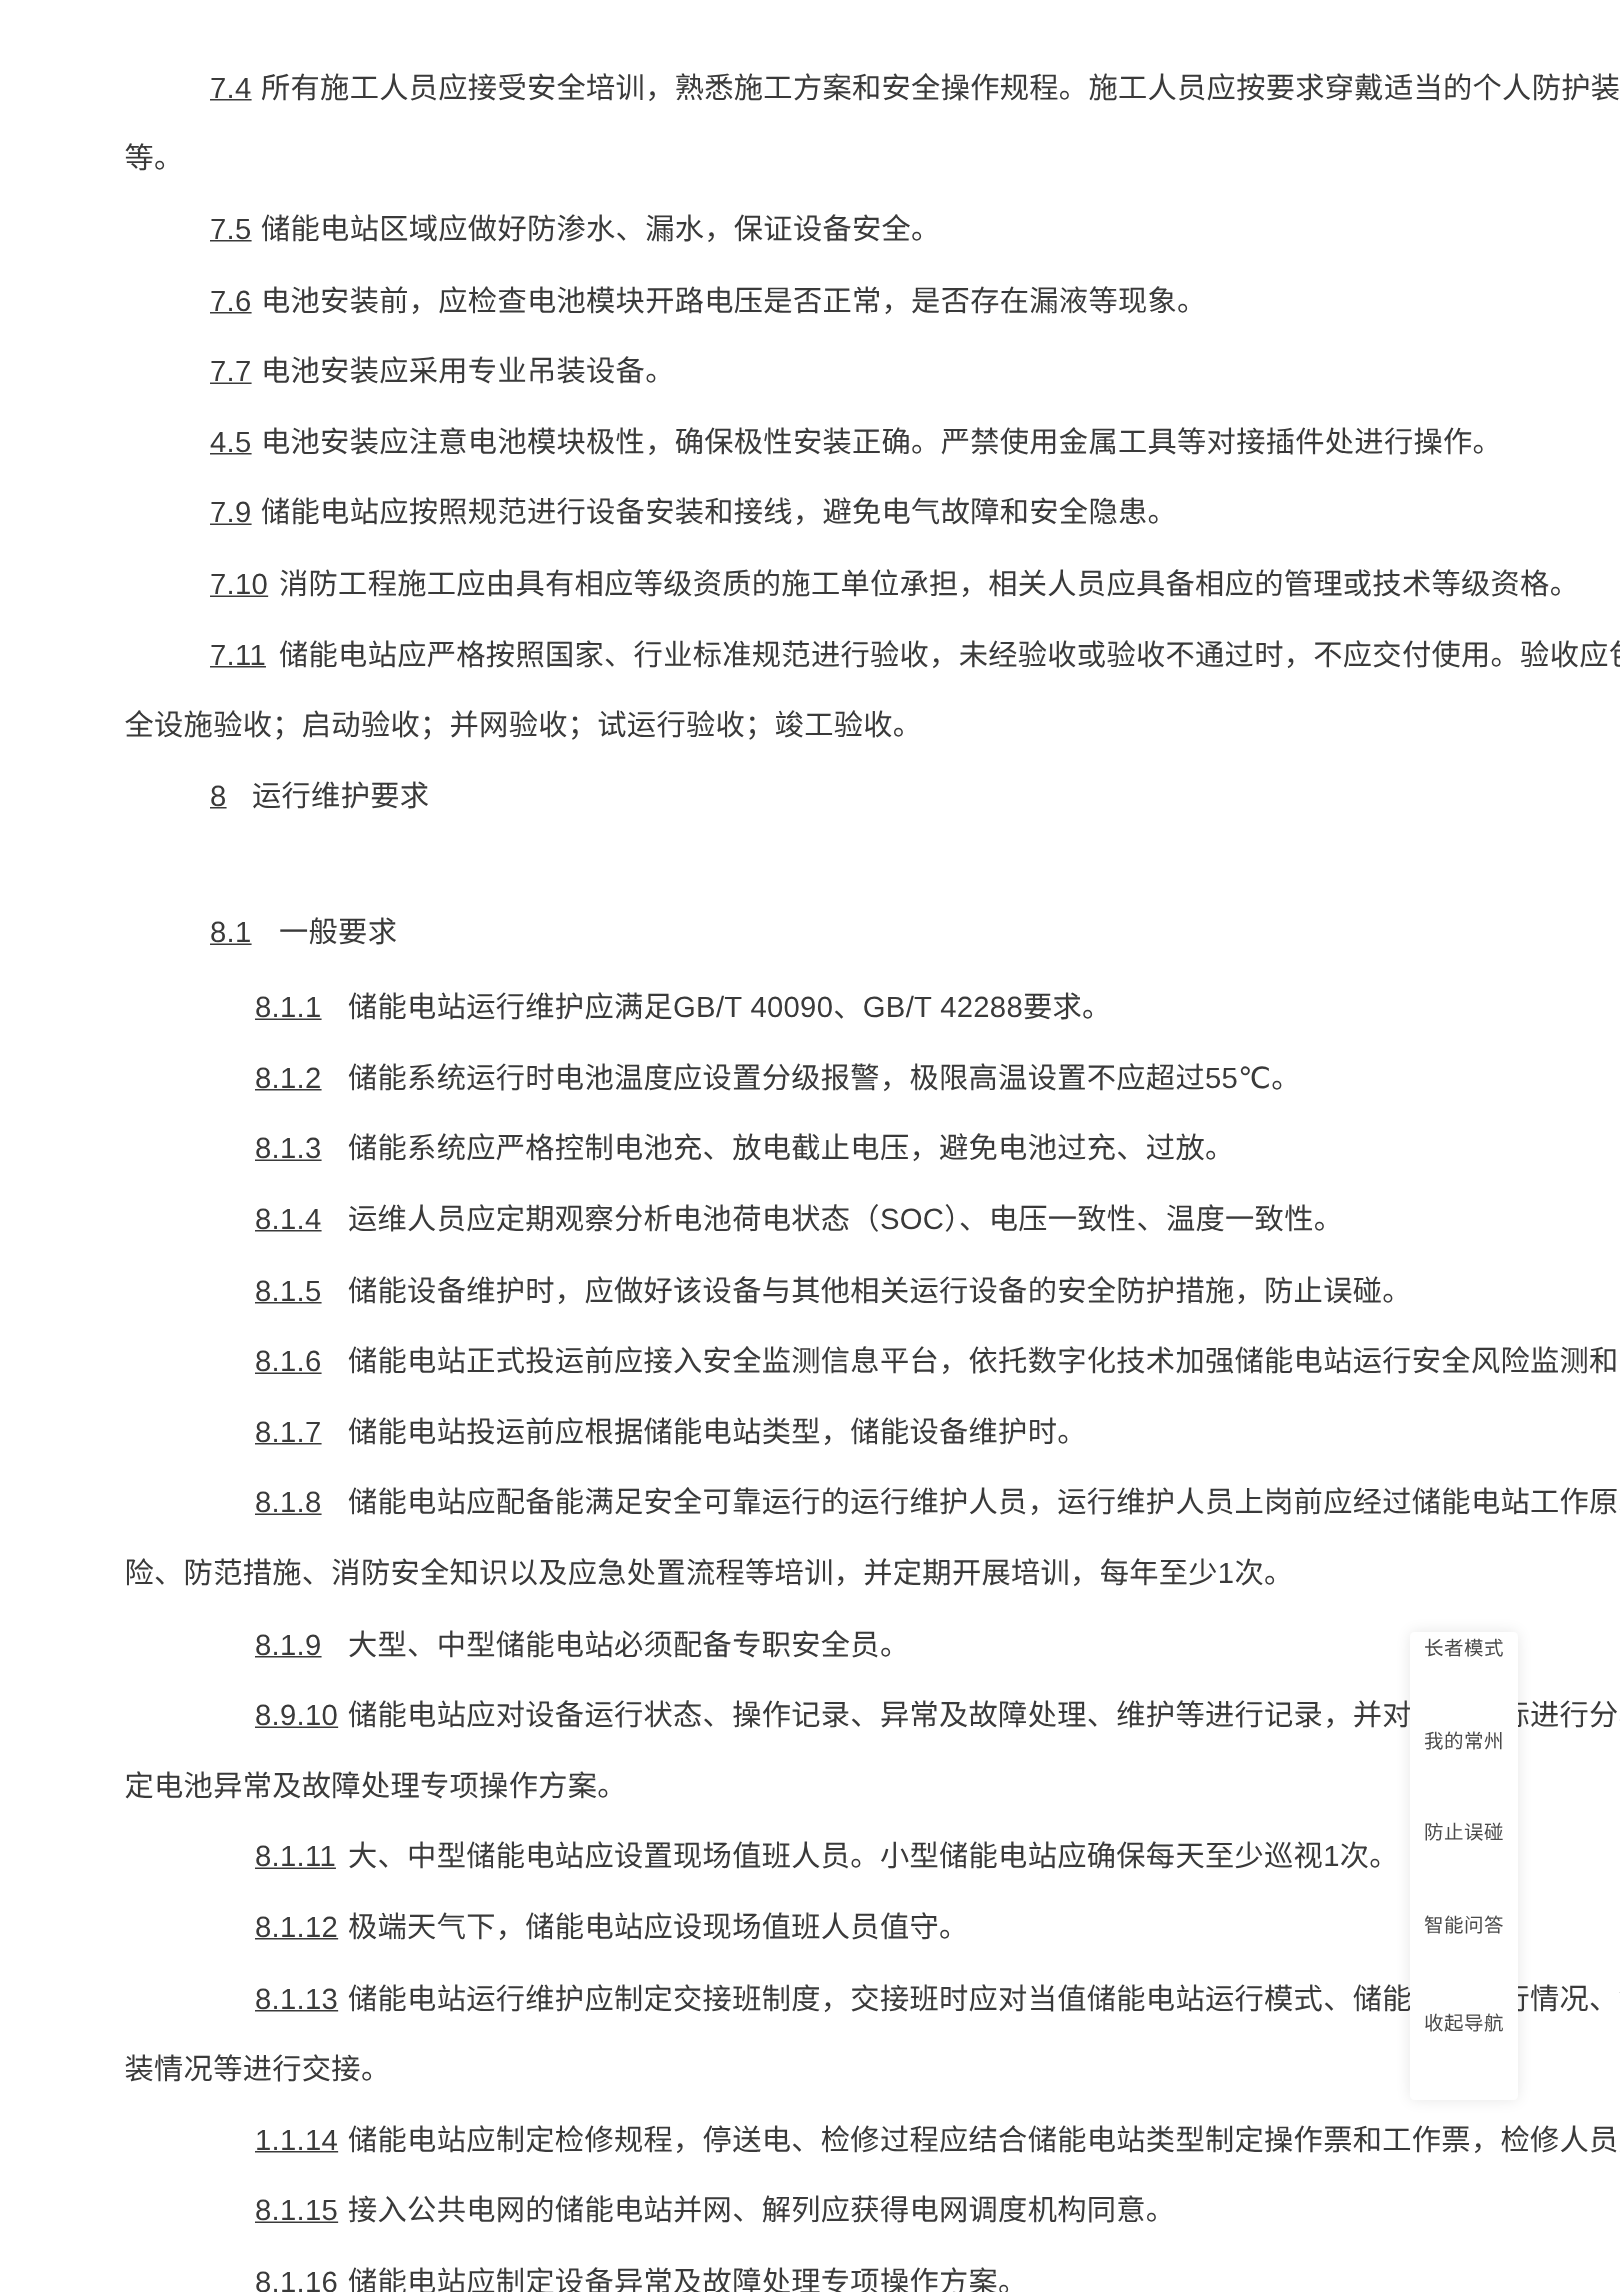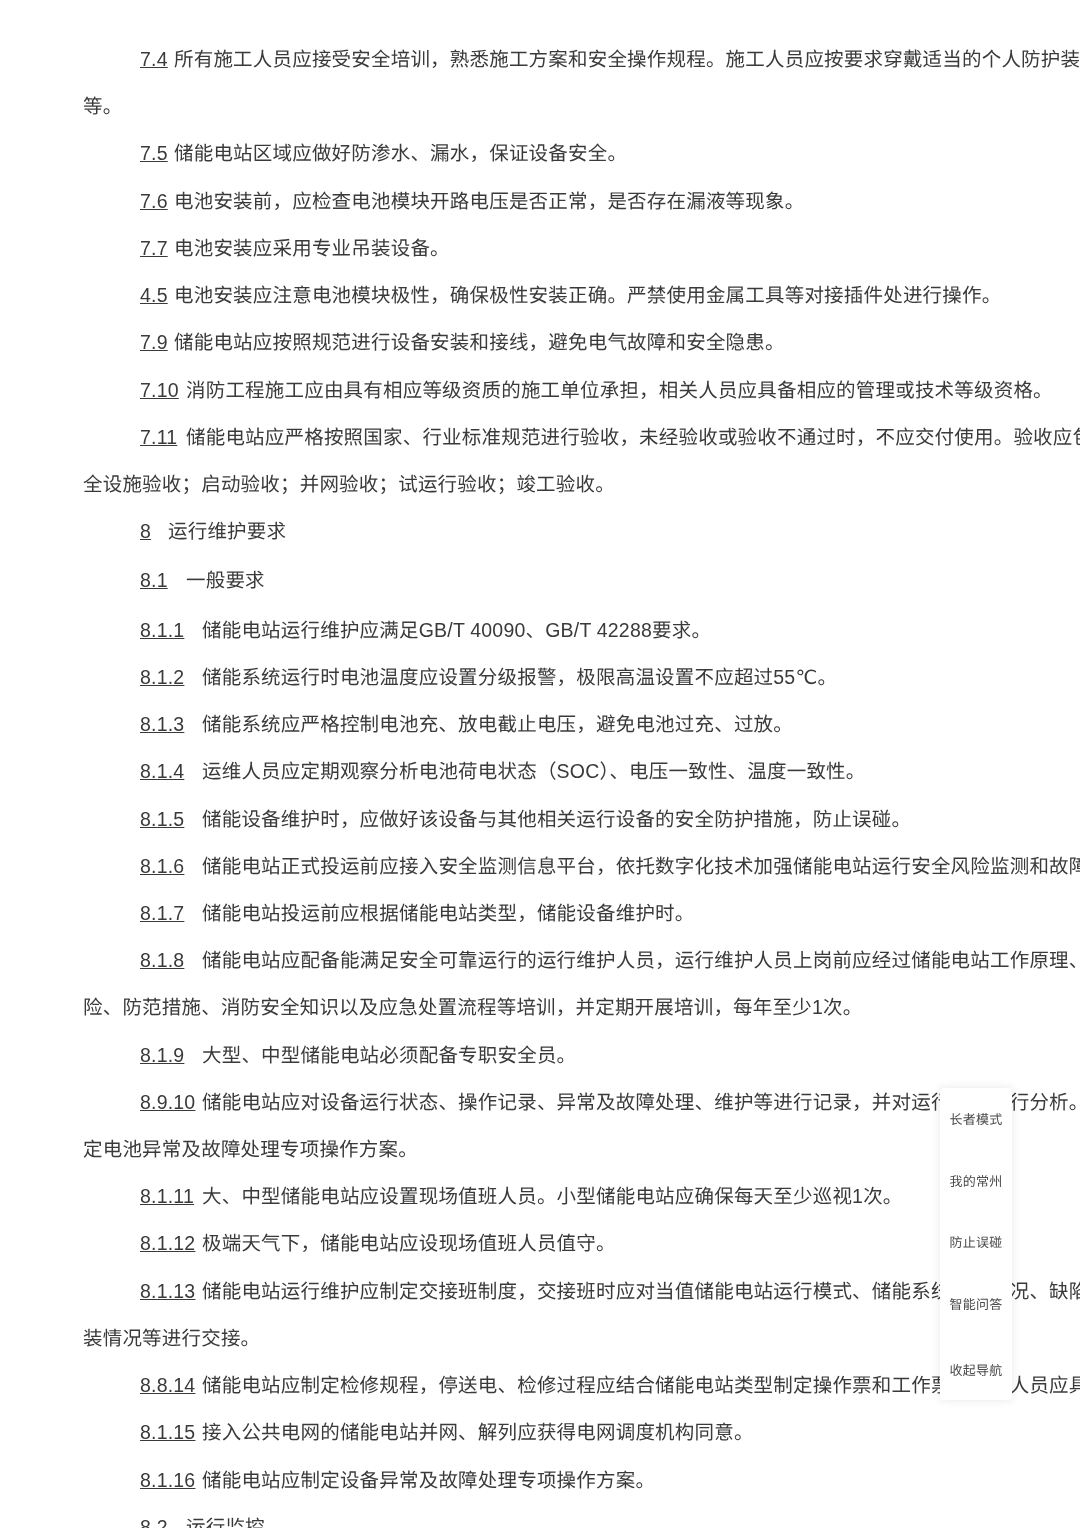--- a/index.html
+++ b/index.html
@@ -57,28 +57,29 @@
     margin-bottom: 17px;
   }
 
   .num {
     display: inline-block;
     min-width: 46px;
     text-decoration: underline;
   }
   .num.wide {
     min-width: 62px;
+    margin-left: 30px;
   }
   .num.narrow {
     min-width: 34px;
   }
 
   
   .heading-1 .num { min-width: 28px; }
-  .heading-2 .num { min-width: 46px; }
+  .heading-2 .num { min-width: 46px; margin-top: 42px; }
 
   .gap-after {
     margin-bottom: 19px;
   }
 
   
   #side-nav {
     position: absolute;
     left: 940px;
     top: 1088px;
@@ -90,21 +91,20 @@
     display: flex;
     flex-direction: column;
     align-items: center;
     justify-content: flex-start;
     z-index: 20;
   }
   .nav-item {
     width: 100%;
     height: 62px;
     display: flex;
-    align-items: center;
     justify-content: center;
     font-size: 13px;
     color: #4a4a4a;
     letter-spacing: 0.3px;
     cursor: pointer;
     white-space: nowrap;
   }
   .nav-item:last-child {
     margin-top: 4px;
   }
@@ -136,21 +136,21 @@
       <div class="para clause-line"><span class="num wide">8.1.7</span><span>储能电站投运前应根据储能电站类型，储能设备维护时。</span></div>
       <div class="para clause-line"><span class="num wide">8.1.8</span><span>储能电站应配备能满足安全可靠运行的运行维护人员，运行维护人员上岗前应经过储能电站工作原理、设备性能、常见故障</span></div>
       <div class="para cont-line"><span>险、防范措施、消防安全知识以及应急处置流程等培训，并定期开展培训，每年至少1次。</span></div>
       <div class="para clause-line"><span class="num wide">8.1.9</span><span>大型、中型储能电站必须配备专职安全员。</span></div>
       <div class="para clause-line"><span class="num wide">8.9.10</span><span>储能电站应对设备运行状态、操作记录、异常及故障处理、维护等进行记录，并对运行指标进行分析。锂离子/钠离子电池</span></div>
       <div class="para cont-line"><span>定电池异常及故障处理专项操作方案。</span></div>
       <div class="para clause-line"><span class="num wide">8.1.11</span><span>大、中型储能电站应设置现场值班人员。小型储能电站应确保每天至少巡视1次。</span></div>
       <div class="para clause-line"><span class="num wide">8.1.12</span><span>极端天气下，储能电站应设现场值班人员值守。</span></div>
       <div class="para clause-line"><span class="num wide">8.1.13</span><span>储能电站运行维护应制定交接班制度，交接班时应对当值储能电站运行模式、储能系统运行情况、缺陷情况、设备操作情况</span></div>
       <div class="para cont-line"><span>装情况等进行交接。</span></div>
-      <div class="para clause-line"><span class="num wide">8.8.14</span><span>储能电站应制定检修规程，停送电、检修过程应结合储能电站类型制定操作票和工作票，检修人员应具备相应资质。</span></div>
+      <div class="para clause-line"><span class="num wide">1.1.14</span><span>储能电站应制定检修规程，停送电、检修过程应结合储能电站类型制定操作票和工作票，检修人员应具备相应资质。</span></div>
       <div class="para clause-line"><span class="num wide">8.1.15</span><span>接入公共电网的储能电站并网、解列应获得电网调度机构同意。</span></div>
       <div class="para clause-line"><span class="num wide">8.1.16</span><span>储能电站应制定设备异常及故障处理专项操作方案。</span></div>
       <div class="para clause-line heading-2 gap-after"><span class="num">8.2</span><span>运行监控</span></div>
     </div>
 
   <div id="side-nav">
       <div class="nav-item">
         <span>长者模式</span>
       </div>
       <div class="nav-item">

